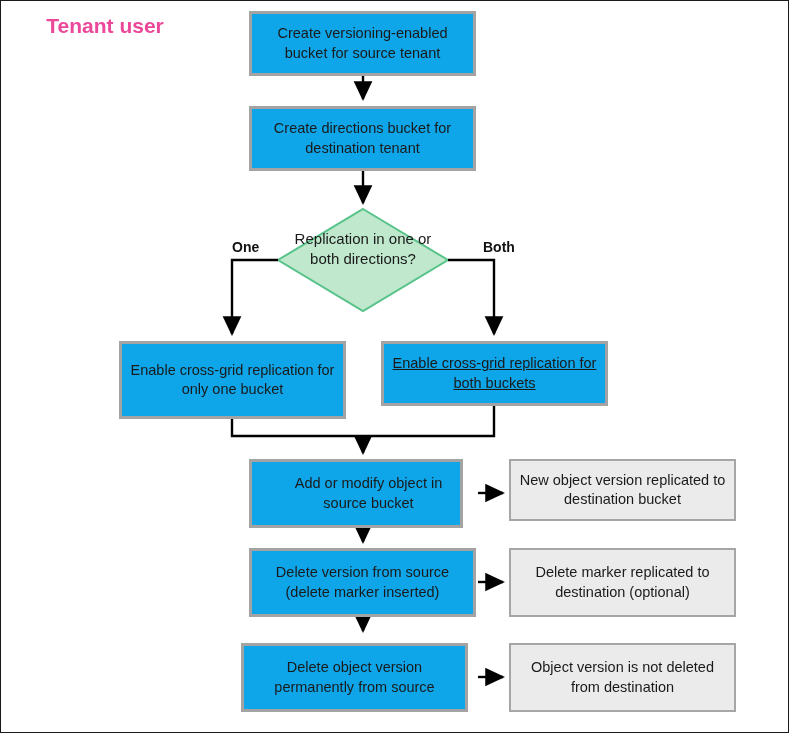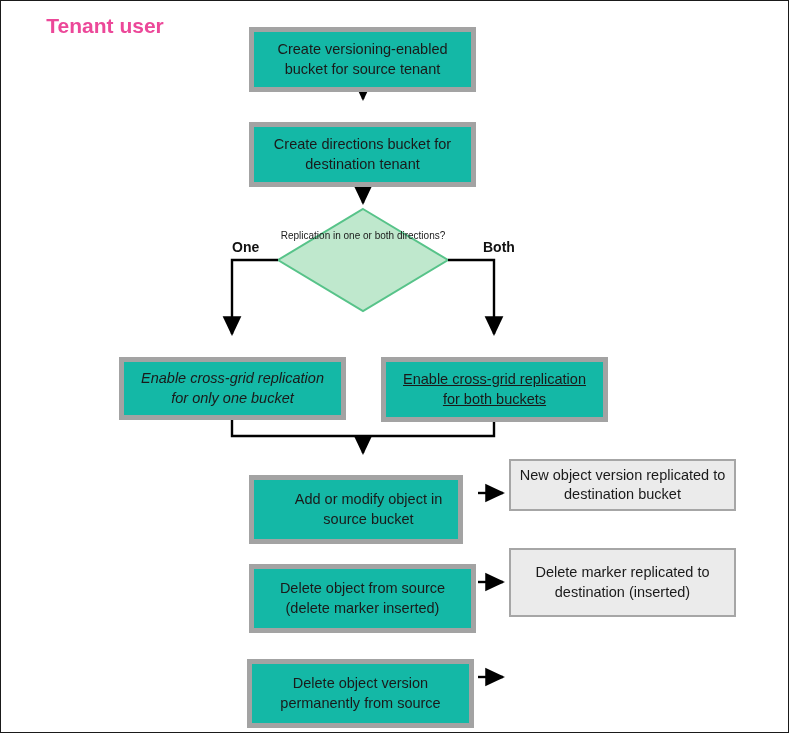--- a/index.html
+++ b/index.html
@@ -33,34 +33,33 @@
     align-items: center;
     justify-content: center;
     text-align: center;
     color: #1a1a1a;
     font-size: 14.5px;
     line-height: 1.32;
     padding: 2px 7px;
     z-index: 3;
   }
   .node-green {
-    background: #14b8a6;
-    border: 5px solid #a3a3a3;
-    margin-top: 16px;
+    background: #0ea5e9;
+    border: 3px solid #a3a3a3;
   }
   .node-gray {
     background: #ebebeb;
     border: 2px solid #a6a6a6;
   }
   .diamond-label {
     position: absolute;
     z-index: 4;
     text-align: center;
     color: #1a1a1a;
-    font-size: 10px;
+    font-size: 15px;
     line-height: 1.32;
     width: 170px;
     left: 277px;
     top: 228px;
   }
   .section-title {
     position: absolute;
     left: 24px;
     top: 12px;
     width: 160px;
@@ -122,28 +121,29 @@
   <div class="node node-green" style="left:248px; top:10px; width:227px; height:65px;">Create versioning-enabled bucket for source tenant</div>
 
   <div class="node node-green" style="left:248px; top:105px; width:227px; height:65px;">Create directions bucket for destination tenant</div>
 
   <div class="diamond-label">Replication in one or both directions?</div>
 
   <div class="edge-label" style="left:231px; top:238px;">One</div>
 
   <div class="edge-label" style="left:462px; top:238px;margin-left:20px;">Both</div>
 
-  <div class="node node-green" style="left:118px; top:340px; width:227px; height:63px;font-style:italic;">Enable cross-grid replication for only one bucket</div>
+  <div class="node node-green" style="left:118px; top:340px; width:227px; height:78px;">Enable cross-grid replication for only one bucket</div>
 
   <div class="node node-green" style="left:380px; top:340px; width:227px; height:65px;text-decoration:underline;">Enable cross-grid replication for both buckets</div>
 
   <div class="node node-green" style="left:248px; top:458px; width:214px; height:69px;padding-left:32px;">Add or modify object in source bucket</div>
 
-  <div class="node node-gray" style="left:508px; top:458px; width:227px; height:52px;text-align:center;">New object version replicated to destination bucket</div>
+  <div class="node node-gray" style="left:508px; top:458px; width:227px; height:62px;text-align:center;">New object version replicated to destination bucket</div>
 
-  <div class="node node-green" style="left:248px; top:547px; width:227px; height:69px;">Delete object from source (delete marker inserted)</div>
+  <div class="node node-green" style="left:248px; top:547px; width:227px; height:69px;">Delete version from source (delete marker inserted)</div>
 
-  <div class="node node-gray" style="left:508px; top:547px; width:227px; height:69px;">Delete marker replicated to destination (inserted)</div>
+  <div class="node node-gray" style="left:508px; top:547px; width:227px; height:69px;">Delete marker replicated to destination (optional)</div>
 
-  <div class="node node-green" style="left:246px; top:642px; width:227px; height:69px;">Delete object version permanently from source</div>
+  <div class="node node-green" style="left:240px; top:642px; width:227px; height:69px;">Delete object version permanently from source</div>
 
+  <div class="node node-gray" style="left:508px; top:642px; width:227px; height:69px;">Object version is not deleted from destination</div>
 
 </div>
 
 </body></html>

